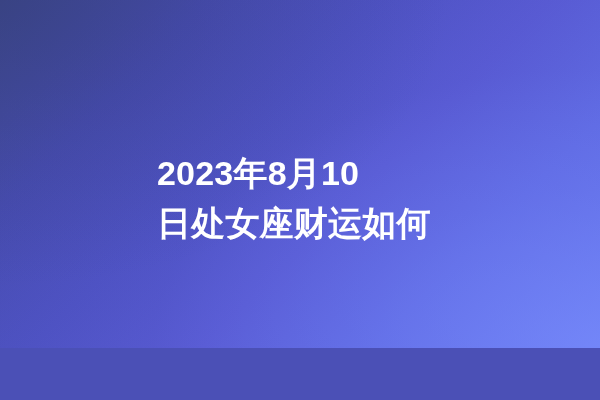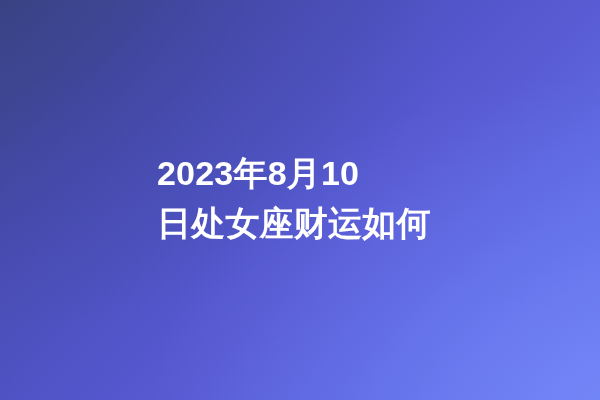--- a/index.html
+++ b/index.html
@@ -11,21 +11,21 @@
     width: 600px;
     height: 400px;
     overflow: hidden;
     font-family: "Liberation Sans", "DejaVu Sans", sans-serif;
     background: #4b50b6;
   }
 
   #cover-card {
     position: relative;
     width: 600px;
-    height: 400px;
+    height: 348px;
     box-sizing: border-box;
     overflow: hidden;
     
     background-image: linear-gradient(
         135deg,
         #3f4a8c 0%,
         #474cb0 22%,
         #4e52c2 40%,
         #585ad2 58%,
         #5f6ae2 76%,

